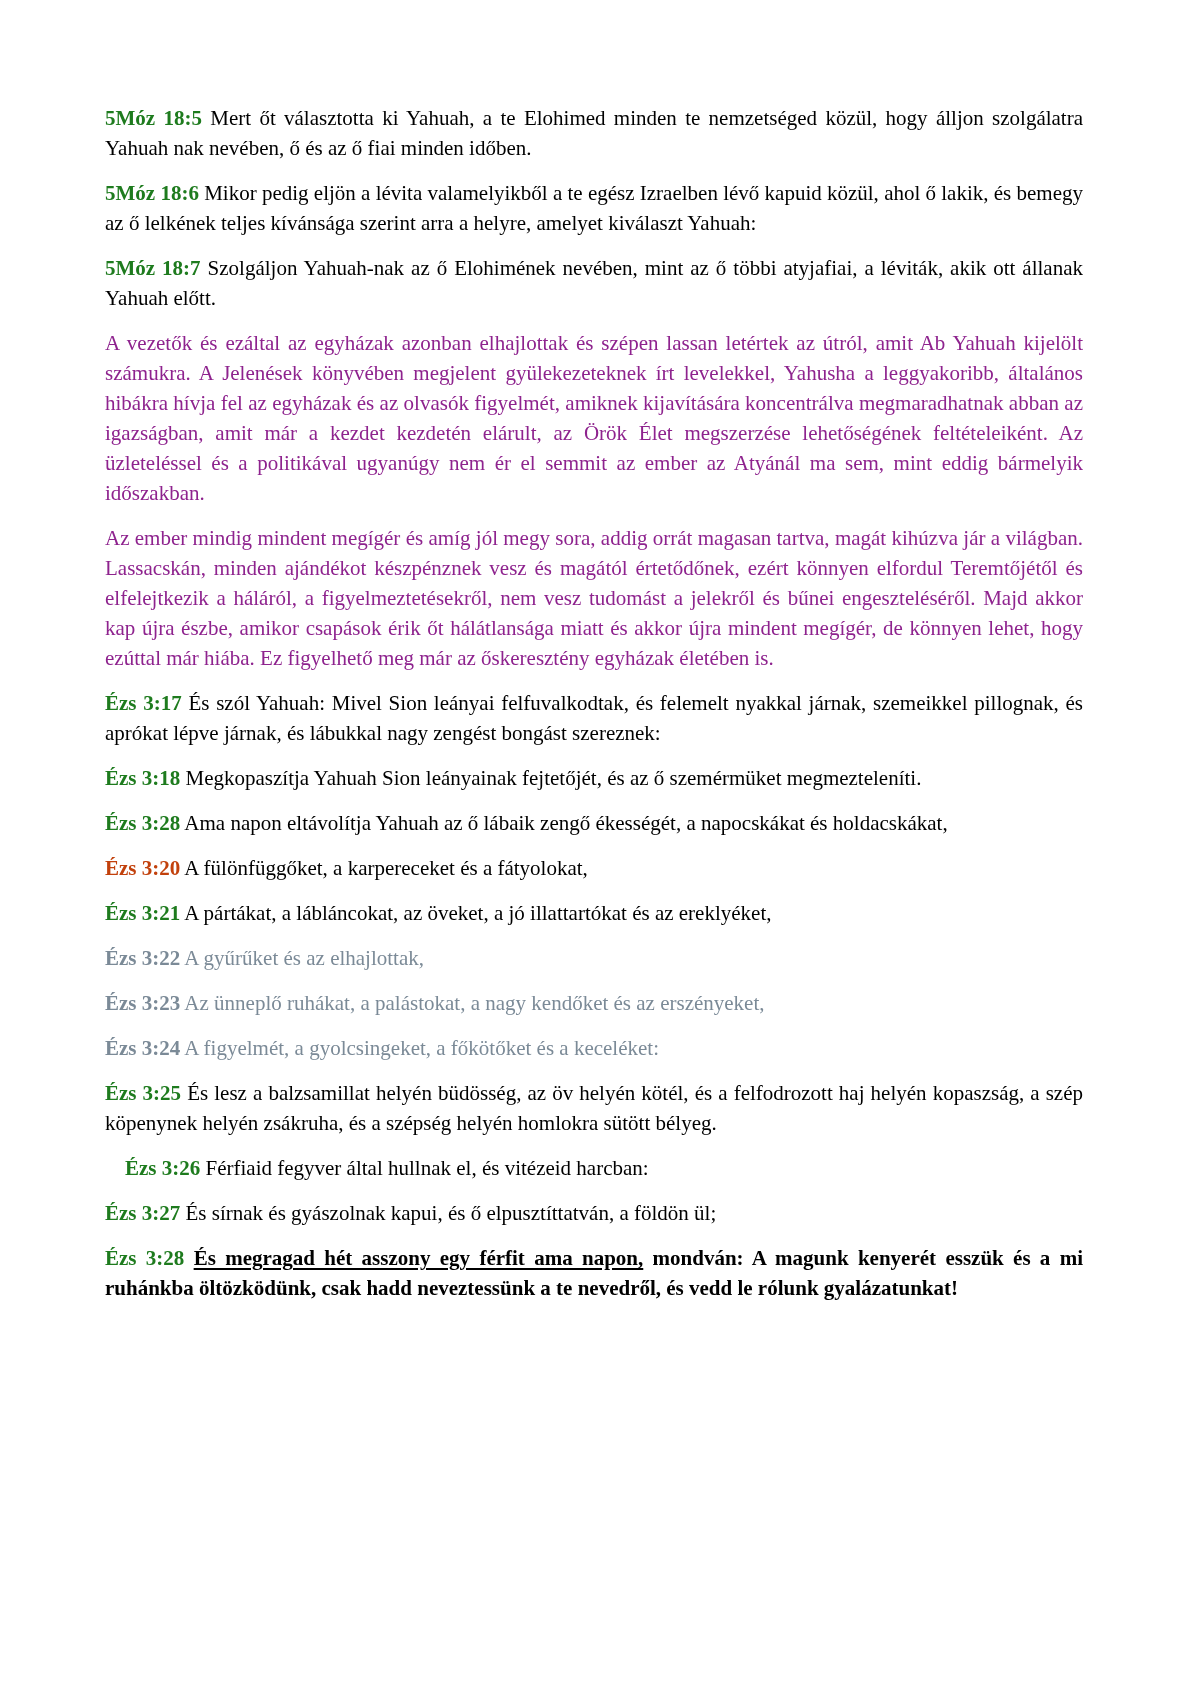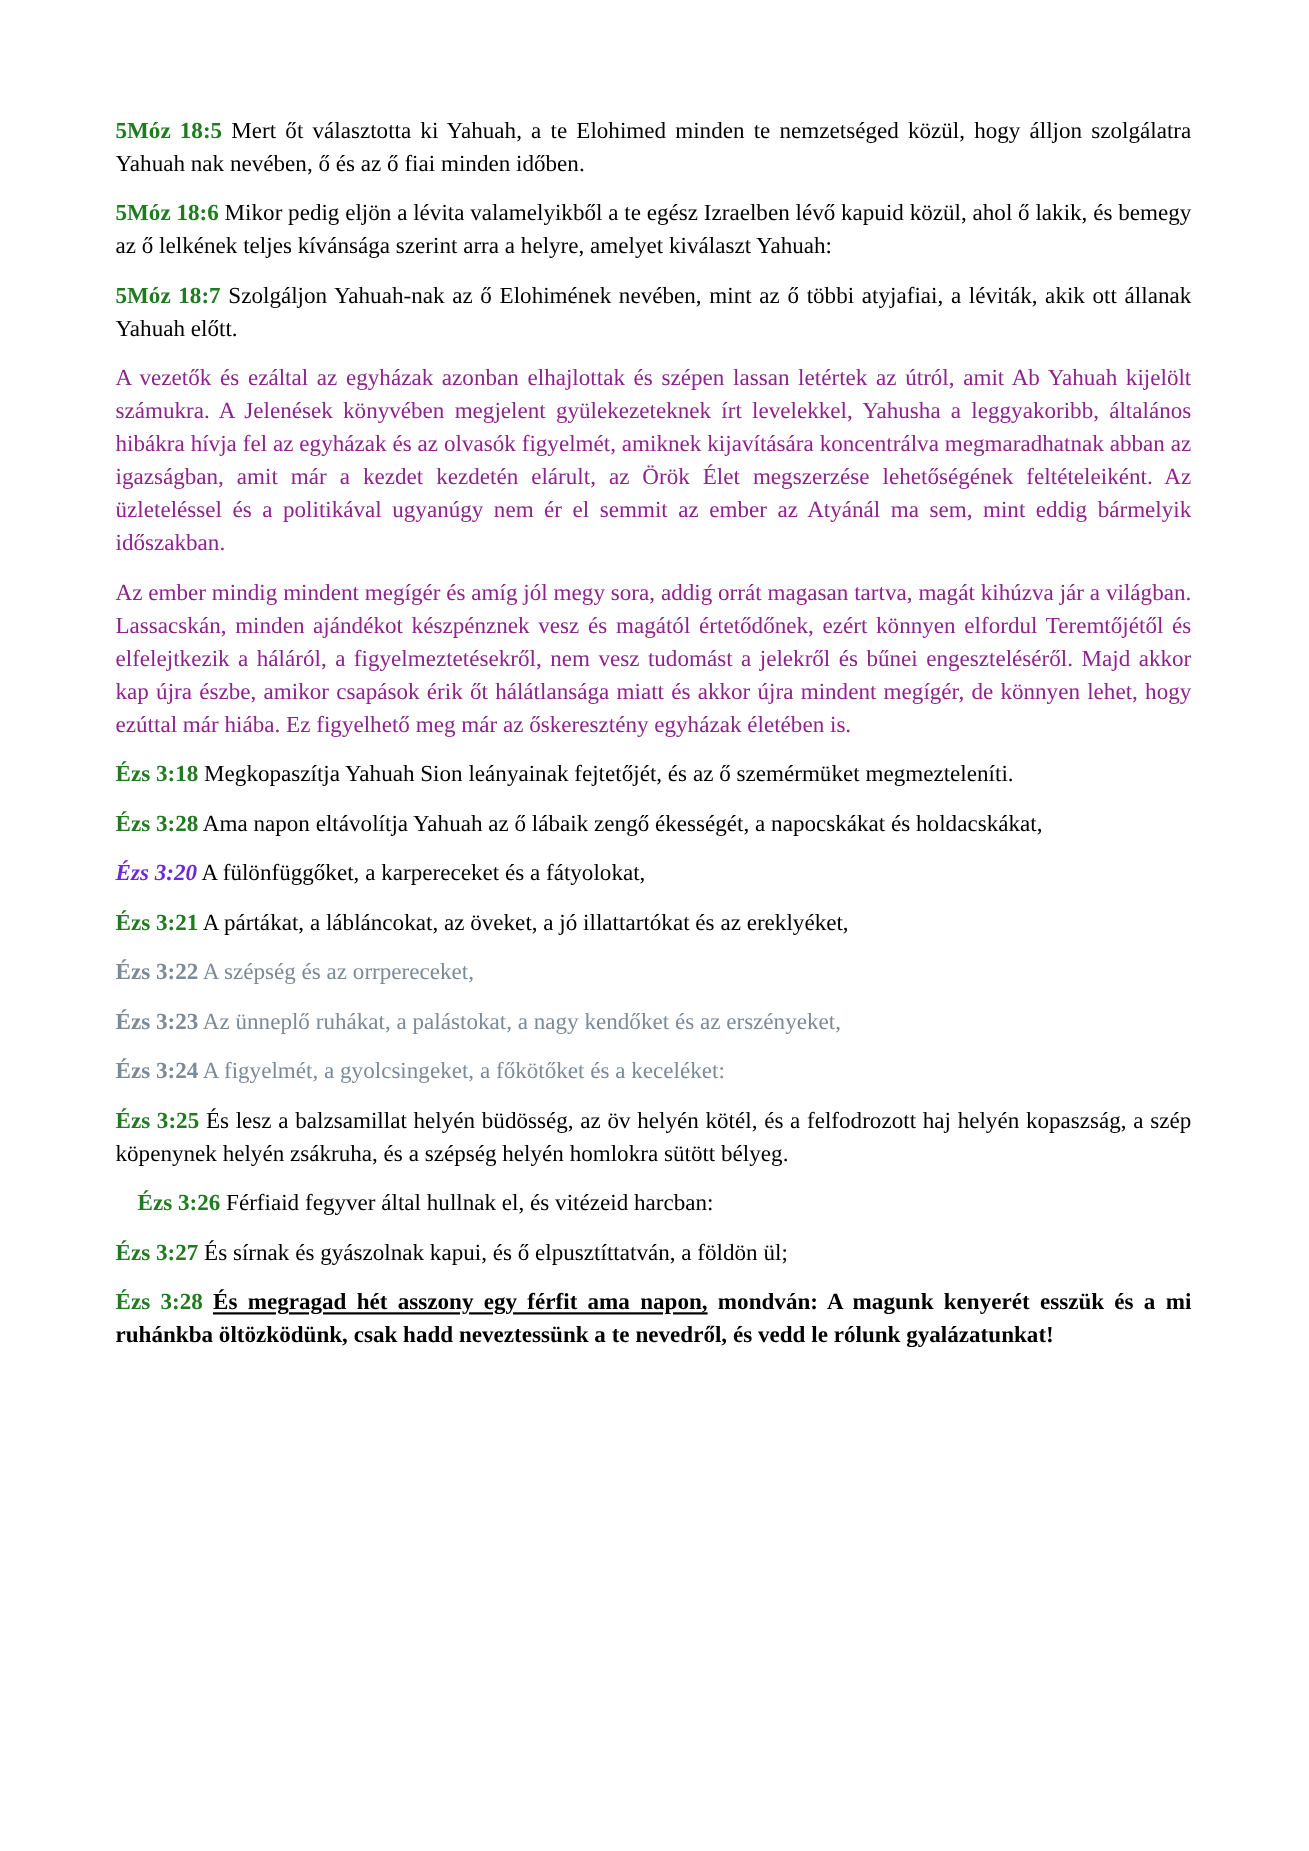--- a/index.html
+++ b/index.html
@@ -39,25 +39,26 @@
 </head>
 <body>
 
 <main class="page">
   <div id="paragraphs">
       <p class="para" style="color: rgb(0, 0, 0);"><span class="ref" style="color: rgb(30, 123, 30);">5Móz 18:5</span> <span>Mert őt választotta ki Yahuah, a te Elohimed minden te nemzetséged közül, hogy álljon szolgálatra Yahuah nak nevében, ő és az ő fiai minden időben.</span></p>
       <p class="para" style="color: rgb(0, 0, 0);"><span class="ref" style="color: rgb(30, 123, 30); font-family: Liberation Serif, serif;">5Móz 18:6</span> <span>Mikor pedig eljön a lévita valamelyikből a te egész Izraelben lévő kapuid közül, ahol ő lakik, és bemegy az ő lelkének teljes kívánsága szerint arra a helyre, amelyet kiválaszt Yahuah:</span></p>
       <p class="para" style="color: rgb(0, 0, 0);"><span class="ref" style="color: rgb(30, 123, 30);">5Móz 18:7</span> <span>Szolgáljon Yahuah-nak az ő Elohimének nevében, mint az ő többi atyjafiai, a léviták, akik ott állanak Yahuah előtt.</span></p>
       <p class="para" style="color: rgb(142, 35, 142);"><span>A vezetők és ezáltal az egyházak azonban elhajlottak és szépen lassan letértek az útról, amit Ab Yahuah kijelölt számukra. A Jelenések könyvében megjelent gyülekezeteknek írt levelekkel, Yahusha a leggyakoribb, általános hibákra hívja fel az egyházak és az olvasók figyelmét, amiknek kijavítására koncentrálva megmaradhatnak abban az igazságban, amit már a kezdet kezdetén elárult, az Örök Élet megszerzése lehetőségének feltételeiként. Az üzleteléssel és a politikával ugyanúgy nem ér el semmit az ember az Atyánál ma sem, mint eddig bármelyik időszakban.</span></p>
       <p class="para" style="color: rgb(142, 35, 142);"><span>Az ember mindig mindent megígér és amíg jól megy sora, addig orrát magasan tartva, magát kihúzva jár a világban. Lassacskán, minden ajándékot készpénznek vesz és magától értetődőnek, ezért könnyen elfordul Teremtőjétől és elfelejtkezik a háláról, a figyelmeztetésekről, nem vesz tudomást a jelekről és bűnei engeszteléséről. Majd akkor kap újra észbe, amikor csapások érik őt hálátlansága miatt és akkor újra mindent megígér, de könnyen lehet, hogy ezúttal már hiába. Ez figyelhető meg már az őskeresztény egyházak életében is.</span></p>
+      <p class="para" style="color: rgb(0, 0, 0);"><span class="ref" style="color: rgb(30, 123, 30);">Ézs 3:17</span> <span>És szól Yahuah: Mivel Sion leányai felfuvalkodtak, és felemelt nyakkal járnak, szemeikkel pillognak, és aprókat lépve járnak, és lábukkal nagy zengést bongást szereznek:</span></p>
       <p class="para" style="color: rgb(0, 0, 0);"><span class="ref" style="color: rgb(30, 123, 30);">Ézs 3:18</span> <span>Megkopaszítja Yahuah Sion leányainak fejtetőjét, és az ő szemérmüket megmezteleníti.</span></p>
       <p class="para" style="color: rgb(0, 0, 0);"><span class="ref" style="color: rgb(30, 123, 30);">Ézs 3:28</span> <span>Ama napon eltávolítja Yahuah az ő lábaik zengő ékességét, a napocskákat és holdacskákat,</span></p>
-      <p class="para" style="color: rgb(0, 0, 0);"><span class="ref" style="color: #6d28d9; font-style: italic;">Ézs 3:20</span> <span>A fülönfüggőket, a karpereceket és a fátyolokat,</span></p>
+      <p class="para" style="color: rgb(0, 0, 0);"><span class="ref" style="color: #c2410c;">Ézs 3:20</span> <span>A fülönfüggőket, a karpereceket és a fátyolokat,</span></p>
       <p class="para" style="color: rgb(0, 0, 0);"><span class="ref" style="color: rgb(30, 123, 30);">Ézs 3:21</span> <span>A pártákat, a lábláncokat, az öveket, a jó illattartókat és az ereklyéket,</span></p>
-      <p class="para" style="color: rgb(123, 138, 151);"><span class="ref" style="color: rgb(123, 138, 151);">Ézs 3:22</span> <span>A szépség és az orrpereceket,</span></p>
+      <p class="para" style="color: rgb(123, 138, 151);"><span class="ref" style="color: rgb(123, 138, 151);">Ézs 3:22</span> <span>A gyűrűket és az elhajlottak,</span></p>
       <p class="para" style="color: rgb(123, 138, 151);"><span class="ref" style="color: rgb(123, 138, 151);">Ézs 3:23</span> <span>Az ünneplő ruhákat, a palástokat, a nagy kendőket és az erszényeket,</span></p>
       <p class="para" style="color: rgb(123, 138, 151);"><span class="ref" style="color: rgb(123, 138, 151);">Ézs 3:24</span> <span>A figyelmét, a gyolcsingeket, a főkötőket és a keceléket:</span></p>
       <p class="para" style="color: rgb(0, 0, 0);"><span class="ref" style="color: rgb(30, 123, 30);">Ézs 3:25</span> <span>És lesz a balzsamillat helyén büdösség, az öv helyén kötél, és a felfodrozott haj helyén kopaszság, a szép köpenynek helyén zsákruha, és a szépség helyén homlokra sütött bélyeg.</span></p>
       <p class="para" style="color: rgb(0, 0, 0); margin-left: 20px;"><span class="ref" style="color: rgb(30, 123, 30);">Ézs 3:26</span> <span>Férfiaid fegyver által hullnak el, és vitézeid harcban:</span></p>
       <p class="para" style="color: rgb(0, 0, 0);"><span class="ref" style="color: rgb(30, 123, 30);">Ézs 3:27</span> <span>És sírnak és gyászolnak kapui, és ő elpusztíttatván, a földön ül;</span></p>
       <p class="para seg-bold" style="color: rgb(0, 0, 0);"><span class="ref" style="color: rgb(30, 123, 30);">Ézs 3:28</span> <span class="seg-underline">És megragad hét asszony egy férfit ama napon,</span><span> mondván: A magunk kenyerét esszük és a mi ruhánkba öltözködünk, csak </span><span class="seg-italic">hadd neveztessünk a te nevedről,</span><span> és vedd le rólunk gyalázatunkat!</span></p>
     </div>
 </main>
 
 </body></html>

